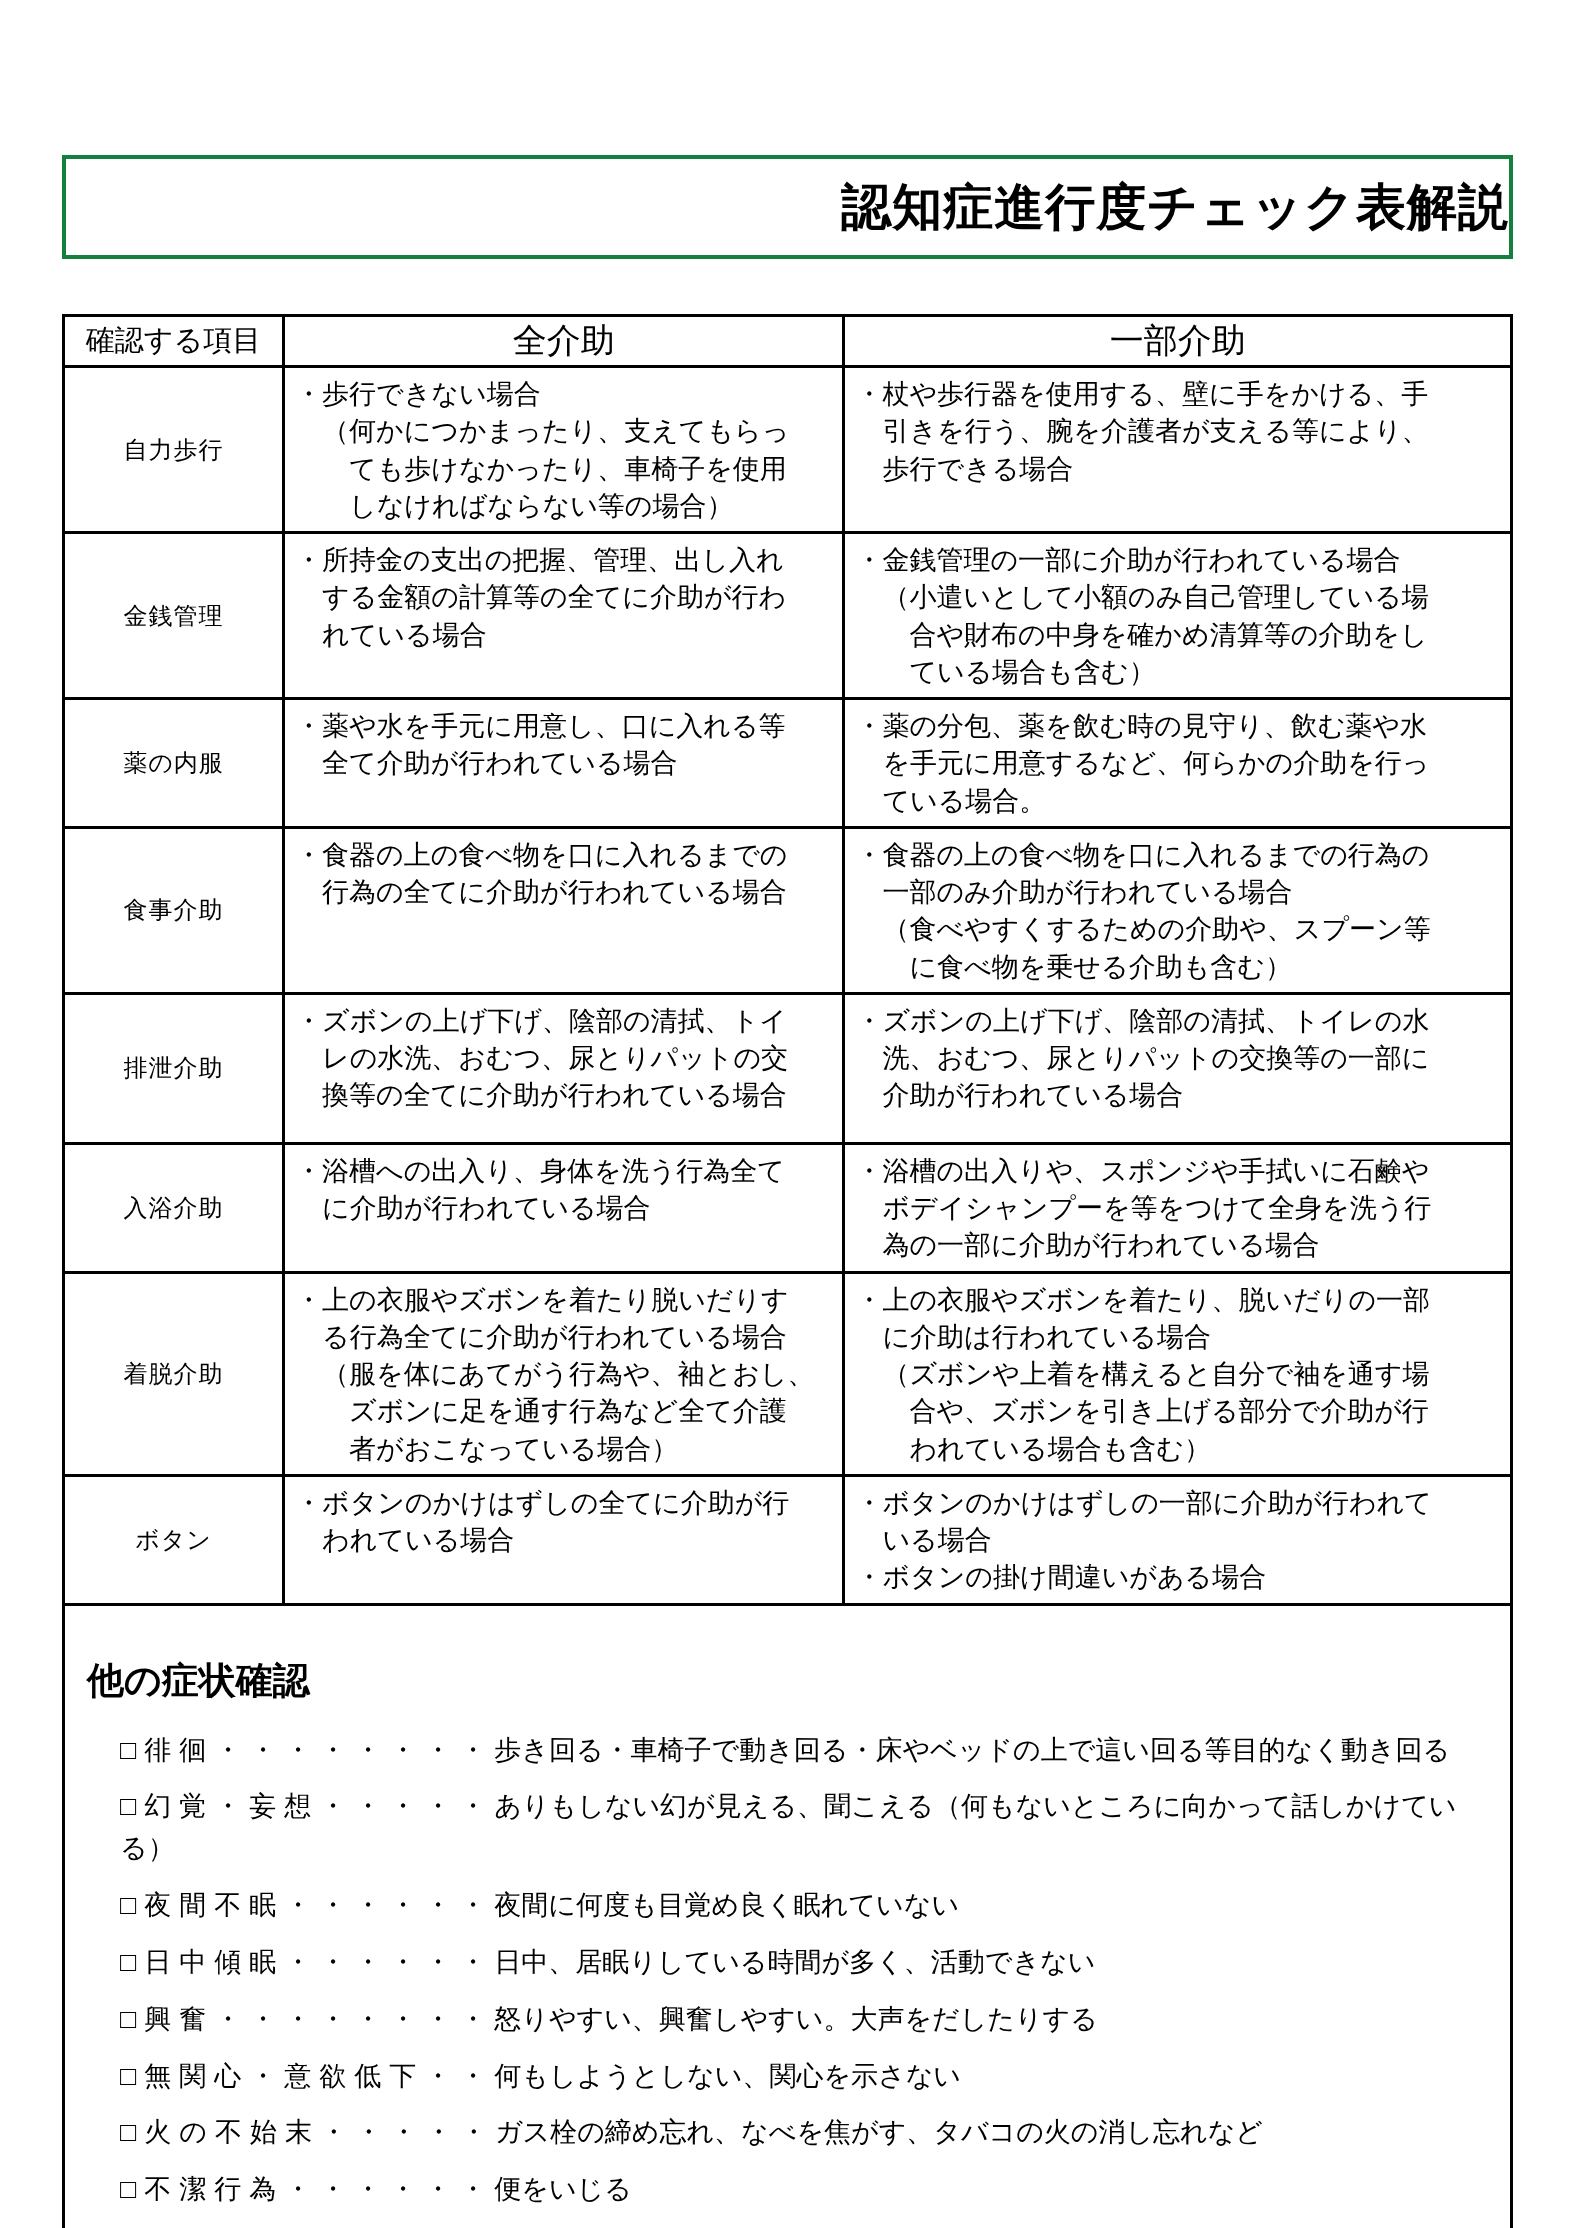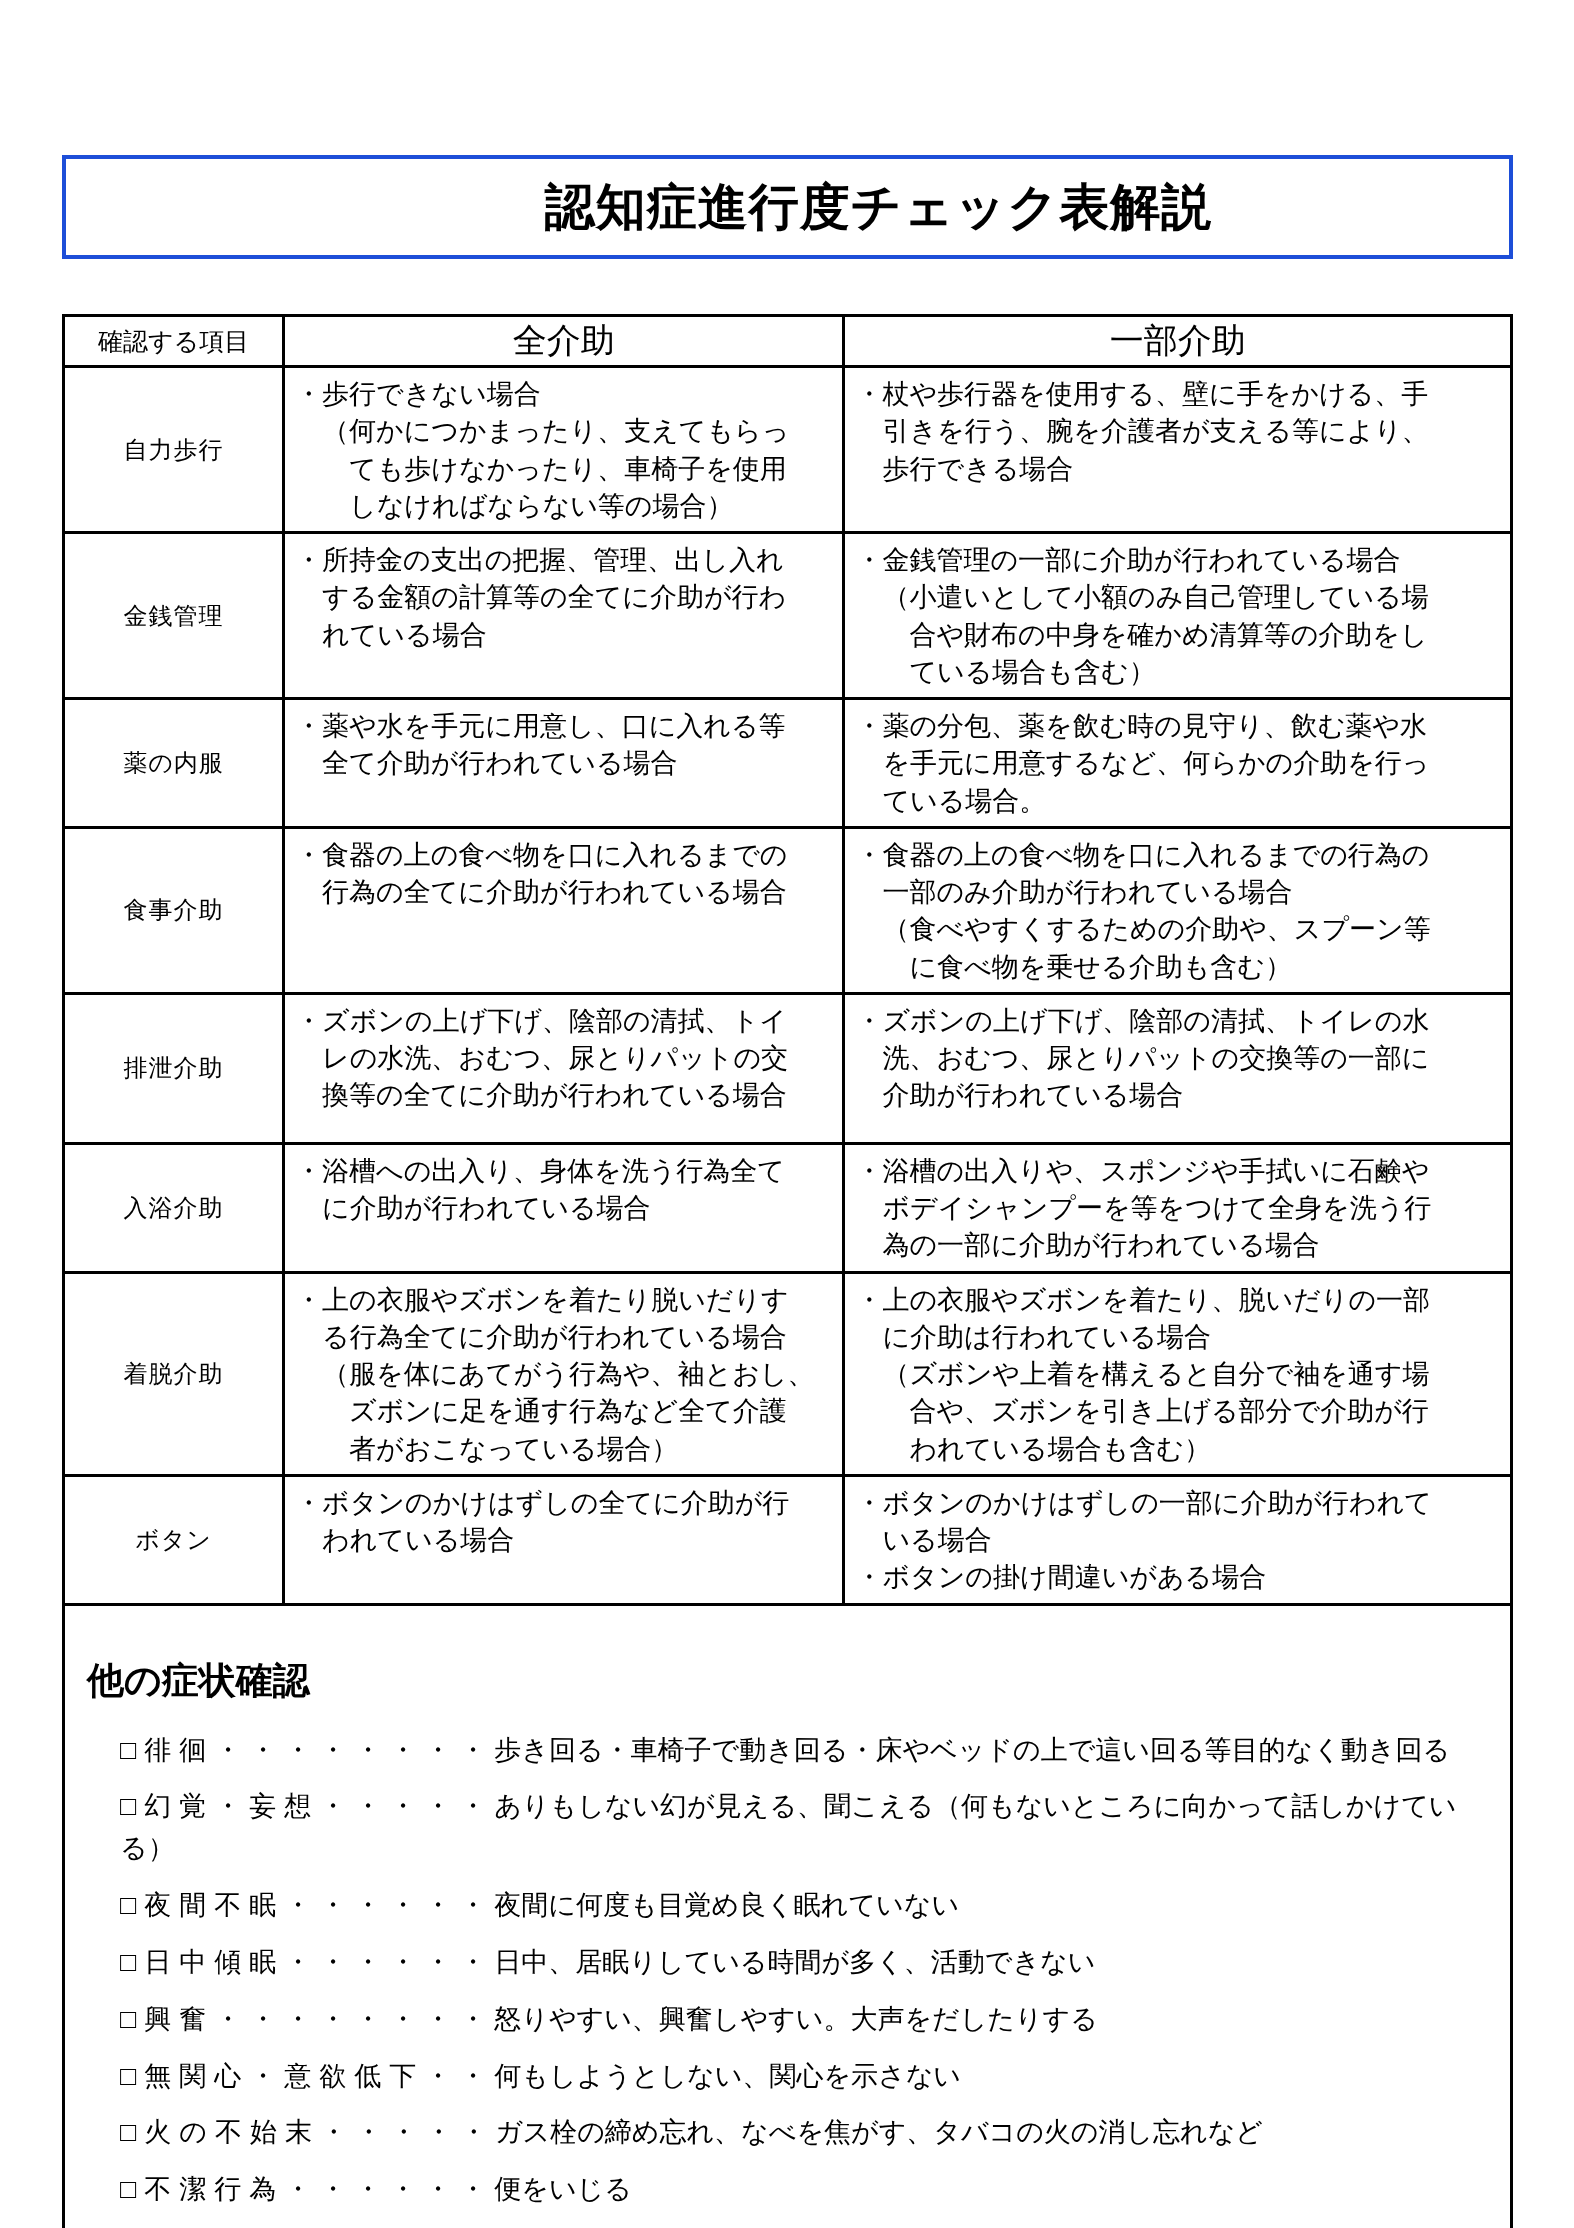--- a/index.html
+++ b/index.html
@@ -16,25 +16,25 @@
     overflow: hidden;
   }
   .page {
     position: absolute;
     left: 62px;
     top: 155px;
     width: 1451px;
   }
   
   .title-box {
-    border: 4px solid #1d4ed8;
+    border: 4px solid #15803d;
     height: 96px;
     display: flex;
     align-items: center;
-    justify-content: center;
+    justify-content: flex-end;
     padding-left: 182px;
     box-sizing: content-box;
     margin-bottom: 55px;
   }
   .title-box h1 {
     margin: 0;
     font-size: 50px;
     font-weight: 600;
     letter-spacing: 1px;
     white-space: nowrap;
@@ -52,21 +52,21 @@
   col.c-item    { width: 15.2%; }
   col.c-full    { width: 38.7%; }
   col.c-partial { width: 46.1%; }
   thead tr { height: 45px; }
   thead th {
     font-weight: 400;
     text-align: center;
     vertical-align: middle;
     border-bottom-width: 5px;
   }
-  thead th.h-item    { font-size: 25px; }
+  thead th.h-item    { font-size: 29px; }
   thead th.h-full,
   thead th.h-partial { font-size: 34px; }
   tbody td.item-cell {
     text-align: center;
     vertical-align: middle;
     font-size: 24px;
     letter-spacing: 1px;
   }
   tbody td.text-cell {
     vertical-align: top;

